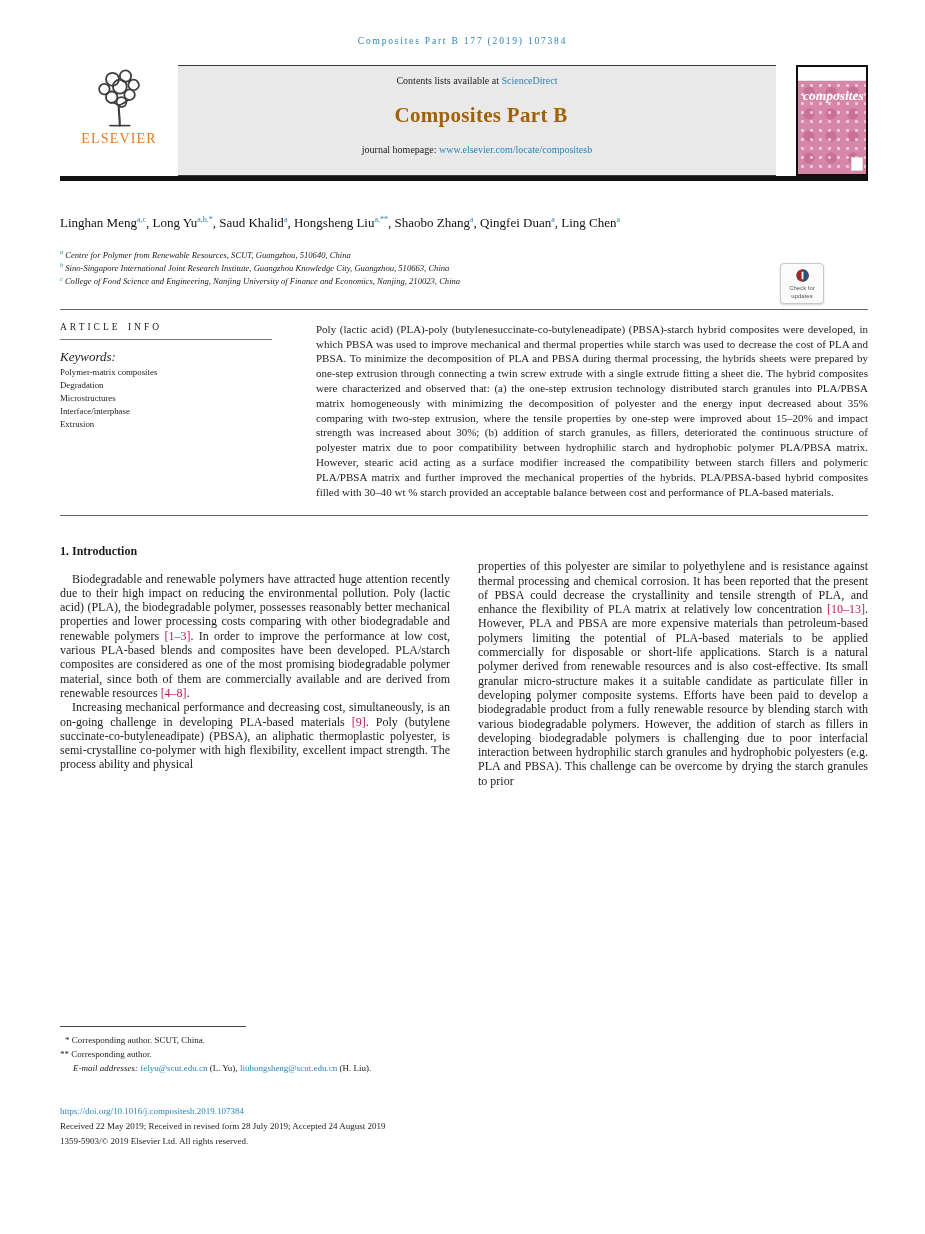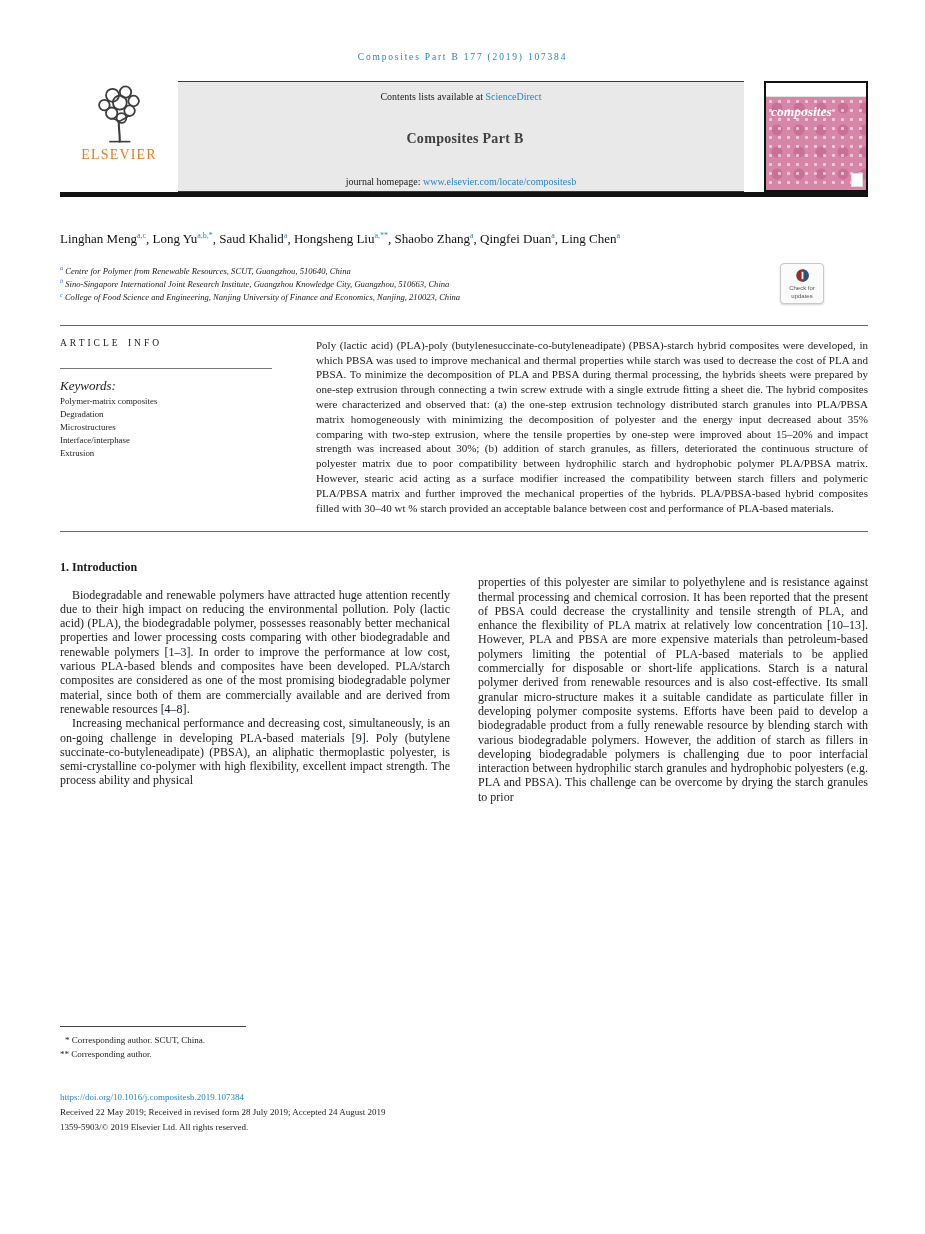--- a/index.html
+++ b/index.html
@@ -2,34 +2,34 @@
 <html><head>
 <meta charset="utf-8">
 <style>
   html,body { margin:0; padding:0; background:#ffffff; }
   .page { position:relative; width:925px; height:1234px; background:#fff;
           font-family:"Liberation Serif", serif; color:#1c1c1c; overflow:hidden; }
 
   a.link, .link { color:#2a84b8; text-decoration:none; cursor:pointer; }
 
   
-  .top-cite { padding-top:52px; text-align:center; font-size:9.5px;
+  .top-cite { padding-top:36px; text-align:center; font-size:9.5px;
               letter-spacing:1.8px; color:#2a84b8; }
 
   
   .header { margin:19px 57px 0 60px; display:flex; height:111px; }
   .logo-box { width:118px; display:flex; flex-direction:column; align-items:center;
               padding:2px 0 2px; box-sizing:border-box; }
   .elsevier-word { font-size:14px; color:#e87a22; letter-spacing:1.2px; margin-top:2px; }
   .header-center { flex:1; background:#e9e9e9; border-top:1px solid #3a3a3a;
                    border-bottom:1px solid #3a3a3a; display:flex; flex-direction:column;
-                   align-items:center; justify-content:space-between; padding:9px 0 4px; box-sizing:border-box; }
+                   align-items:center; justify-content:space-between; padding:9px 0 20px; box-sizing:border-box; }
   .contents-line, .homepage-line { font-size:10px; color:#222; }
-  .journal-title { font-size:14px; font-weight:bold; letter-spacing:.3px; color:#404040;margin-left:8px; }
-  .cover-box { width:104px; margin-left:20px; border:2px solid #101010; display:flex;
+  .journal-title { font-size:21px; font-weight:bold; letter-spacing:.3px; color:#a16207;margin-left:8px; }
+  .cover-box { width:72px; margin-left:20px; border:2px solid #101010; display:flex;
                flex-direction:column; box-sizing:border-box; }
   .cover-top { height:13px; background:#fff; border-bottom:1px solid #e3e3e3; }
   .cover-pink { flex:1; position:relative; background-color:#d687a8;
       background-image:
         radial-gradient(circle, rgba(255,255,255,.55) 1.3px, rgba(255,255,255,0) 2px),
         radial-gradient(circle, rgba(170,60,110,.30) 5px, rgba(170,60,110,0) 6px);
       background-size:9px 9px, 22px 22px; }
   .cover-title { position:absolute; top:7px; left:5px; color:#fff; font-style:italic;
                  font-weight:bold; font-size:13.5px; }
   .cover-chip { position:absolute; right:3px; bottom:3px; width:10px; height:12px;
@@ -49,33 +49,33 @@
   .authors sup { font-size:8px; color:#2a84b8; line-height:0; }
   .affils { margin:15px 60px 0; font-size:8.6px; font-style:italic; line-height:1.55; color:#222; }
   .affil sup { color:#2a84b8; font-size:6.5px; margin-right:2px; line-height:0; }
 
   
   .info-section { margin:20px 57px 0 60px; border-top:1px solid #666; border-bottom:1px solid #666;
                   display:flex; padding:12px 0 16px; }
   .info-col { width:212px; margin-right:44px; flex-shrink:0; }
   .abstract-col { flex:1; }
   .col-heading { font-size:9.5px; letter-spacing:3px; word-spacing:2px; color:#222;
-                 padding-bottom:20px; border-bottom:1px solid #777; margin-bottom:9px; }
+                 padding-bottom:7px; border-bottom:1px solid #777; margin-bottom:9px; }
   .kw-label { font-size:13px; font-style:italic; margin-bottom:1px; }
   .kw-item { font-size:8.8px; line-height:1.5; }
   .abstract-text { font-size:11px; line-height:14.8px; text-align:justify; }
 
   
   .body-cols { margin:28px 57px 0 60px; display:flex; gap:28px; }
   .body-col { flex:1; font-size:12px; line-height:14.3px; text-align:justify; }
   .body-col.right { padding-top:15px; }
   .section-heading { font-size:12px; font-weight:bold; margin:0 0 13px; }
   .para { margin:0; text-indent:12px; }
   .para.cont { text-indent:0; }
-  .cite { color:#0f172a;margin-top:29px; }
+  .cite { color:#be185d;margin-top:29px; }
 
   
   .footer { position:absolute; left:60px; right:57px; top:1026px; font-size:9px; color:#1c1c1c; }
   .fn-rule { width:186px; border-top:1px solid #444; margin-bottom:7px; }
   .fn-line { line-height:1.55; }
   .fn1 { padding-left:5px; }
   .fn-email { padding-left:13px; }
   .italic { font-style:italic; }
   .doi-block { margin-top:28px; line-height:1.65; }
 </style>
@@ -167,20 +167,21 @@
     </div>
     <div class="body-col right">
       <p class="para cont"><span>properties of this polyester are similar to polyethylene and is resistance against thermal processing and chemical corrosion. It has been reported that the present of PBSA could decrease the crystallinity and tensile strength of PLA, and enhance the flexibility of PLA matrix at relatively low concentration </span><a class="cite">[10–13]</a><span>. However, PLA and PBSA are more expensive materials than petroleum-based polymers limiting the potential of PLA-based materials to be applied commercially for disposable or short-life applications. Starch is a natural polymer derived from renewable resources and is also cost-effective. Its small granular micro-structure makes it a suitable candidate as particulate filler in developing polymer composite systems. Efforts have been paid to develop a biodegradable product from a fully renewable resource by blending starch with various biodegradable polymers. However, the addition of starch as fillers in developing biodegradable polymers is challenging due to poor interfacial interaction between hydrophilic starch granules and hydrophobic polyesters (e.g. PLA and PBSA). This challenge can be overcome by drying the starch granules to prior</span></p>
     </div>
   </div>
 
   <div class="footer">
     <div class="fn-rule"></div>
     <div class="fn-line fn1">* Corresponding author. SCUT, China.</div>
     <div class="fn-line">** Corresponding author.</div>
+    <div class="fn-line fn-email"><span class="italic">E-mail addresses: </span><a class="link">felyu@scut.edu.cn</a><span> (L. Yu), </span><a class="link">liuhongsheng@scut.edu.cn</a><span> (H. Liu).</span></div>
 
     <div class="doi-block">
       <div><a class="link">https://doi.org/10.1016/j.compositesb.2019.107384</a></div>
       <div>Received 22 May 2019; Received in revised form 28 July 2019; Accepted 24 August 2019</div>
       <div>1359-5903/© 2019 Elsevier Ltd. All rights reserved.</div>
     </div>
   </div>
 
 </div>
 

